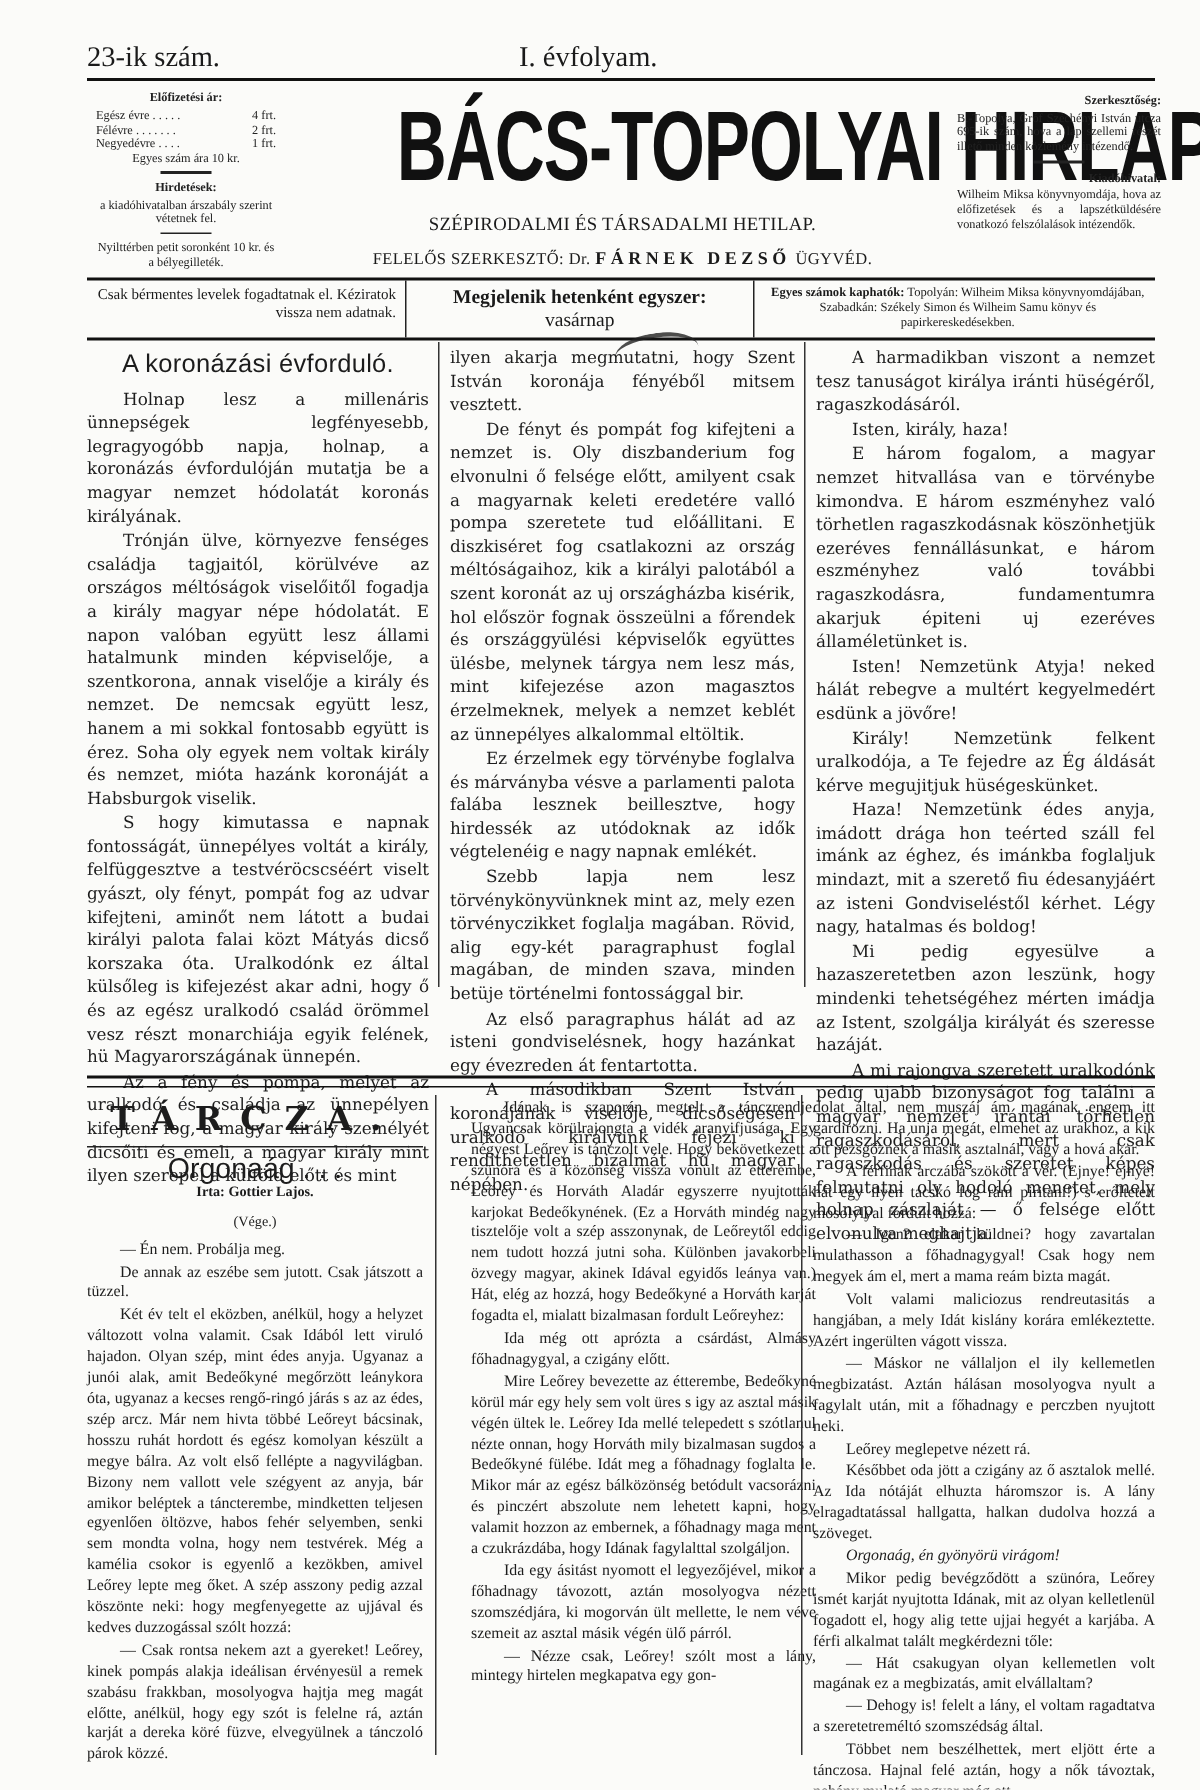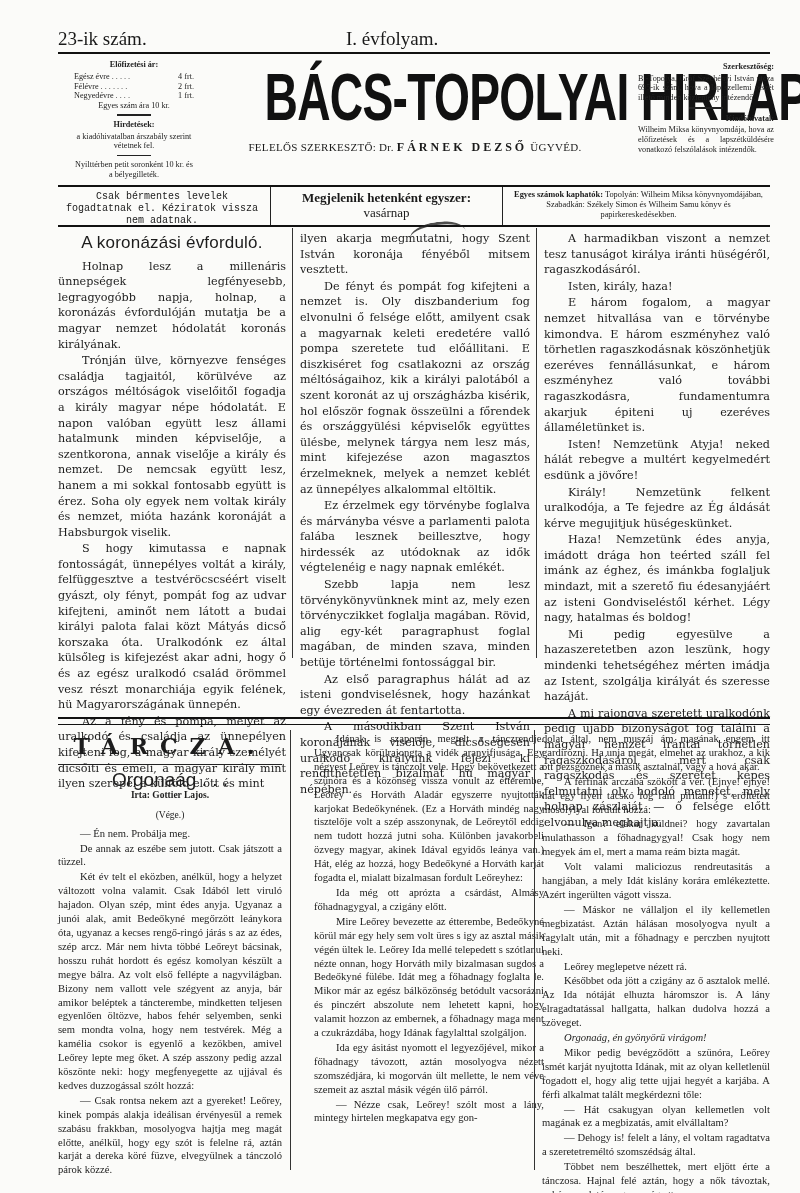--- a/index.html
+++ b/index.html
@@ -11,21 +11,21 @@
   .topline {
     position:absolute; top:28px; left:0; width:712px; height:26px;
     font-family:"Liberation Serif", serif; font-size:19px;
   }
   .topline span { position:absolute; top:0; }
   .topline .issue { left:0; }
   .topline .vol { left:288px; }
   .topline .date { right:0; font-weight:normal; }
   .rule-thick { position:absolute; left:0; width:712px; height:2px; background:#111; }
   .subs {
-    position:absolute; left:16px; top:60px; width:120px;
+    position:absolute; left:6px; top:60px; width:120px;
     font-family:"Liberation Serif", serif; font-size:8.2px; line-height:9.4px; color:#222;
   }
   .subs .hd { font-weight:bold; text-align:center; margin-bottom:3px; }
   .subs .row { display:flex; justify-content:space-between; }
   .subs .center { text-align:center; }
   .subs .sep { width:34px; height:1.5px; background:#222; margin:4px auto; }
   .masthead {
     position:absolute; left:142px; top:62px; width:430px; text-align:center;
   }
   .masthead .title {
@@ -45,21 +45,21 @@
     font-family:"Liberation Serif", serif; font-size:8.2px; line-height:9.6px; color:#222;
   }
   .editorial .hd { font-weight:bold; text-align:right; margin-bottom:2px; }
   .editorial .txt { text-align:justify; }
   .editorial .sep { width:34px; height:1.5px; background:#222; margin:5px auto; }
   .infobar {
     position:absolute; top:185px; left:0; width:712px; height:38px;
     border-top:2px solid #111; border-bottom:2px solid #111;
     display:flex; font-family:"Liberation Serif", serif;
   }
-  .infobar .c1 { width:213px; font-size:10px; line-height:12px; padding:4px 6px 0 2px; text-align:center; border-right:1px solid #222; box-sizing:border-box;font-family:Liberation Mono, monospace; }
+  .infobar .c1 { width:213px; font-size:10px; line-height:12px; padding:4px 6px 0 2px; text-align:right; border-right:1px solid #222; box-sizing:border-box; }
   .infobar .c2 { width:232px; font-size:13px; line-height:15px; padding-top:3px; text-align:center; border-right:1px solid #222; box-sizing:border-box; font-weight:bold; }
   .infobar .c2 .v { font-weight:normal; font-size:13px; }
   .infobar .c3 { flex:1; font-size:8.4px; line-height:10px; padding:3px 2px 0 6px; text-align:center; }
   .col {
     position:absolute; font-family:"DejaVu Serif", serif; font-size:11.2px; line-height:15.6px;
     text-align:justify; color:#1c1c1c;
   }
   .col p { margin:0 0 1px 0; text-indent:24px; }
   .col p.noind { text-indent:0; }
   .vrule { position:absolute; width:1px; background:#333; }
@@ -110,20 +110,21 @@
     <div class="center">Egyes szám ára 10 kr.</div>
     <div class="sep"></div>
     <div class="hd">Hirdetések:</div>
     <div class="center">a kiadóhivatalban árszabály szerint vétetnek fel.</div>
     <div class="sep"></div>
     <div class="center">Nyilttérben petit soronként 10 kr. és a bélyegilleték.</div>
   </div>
 
   <div class="masthead">
     <div class="title">BÁCS-TOPOLYAI HIRLAP.</div>
+    <div class="sub">SZÉPIRODALMI ÉS TÁRSADALMI HETILAP.</div>
     <div class="ed">
       <span>FELELŐS SZERKESZTŐ: Dr.</span>
       <b>FÁRNEK DEZSŐ</b>
       <span>ÜGYVÉD.</span>
     </div>
   </div>
 
   <div class="editorial">
     <div class="hd">Szerkesztőség:</div>
     <div class="txt">B.-Topolya, Gróf Széchényi István utcza 695-ik szám, hova a lap szellemi részét illető minden közlemény intézendő.</div>

